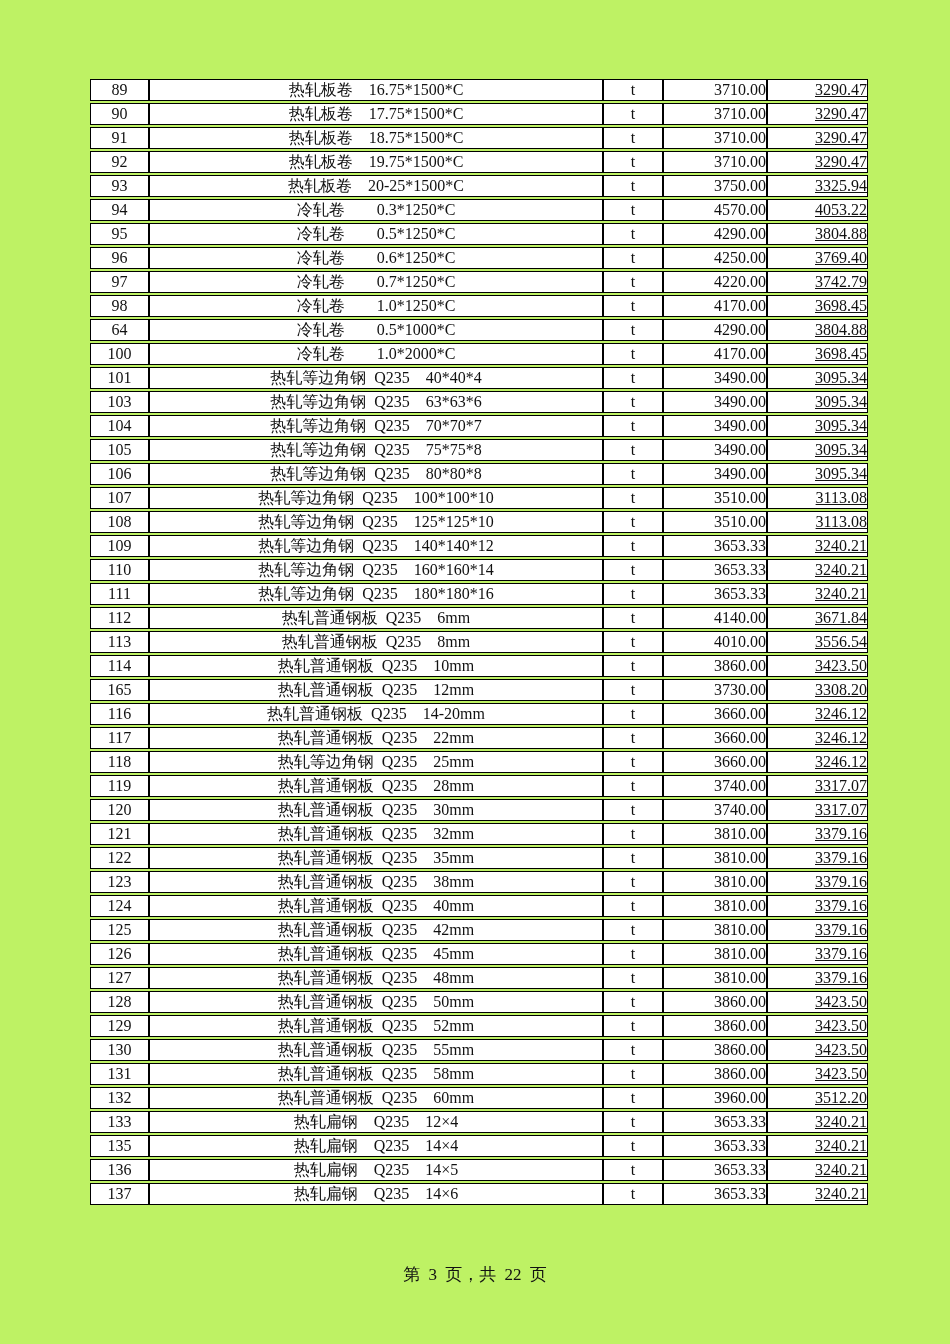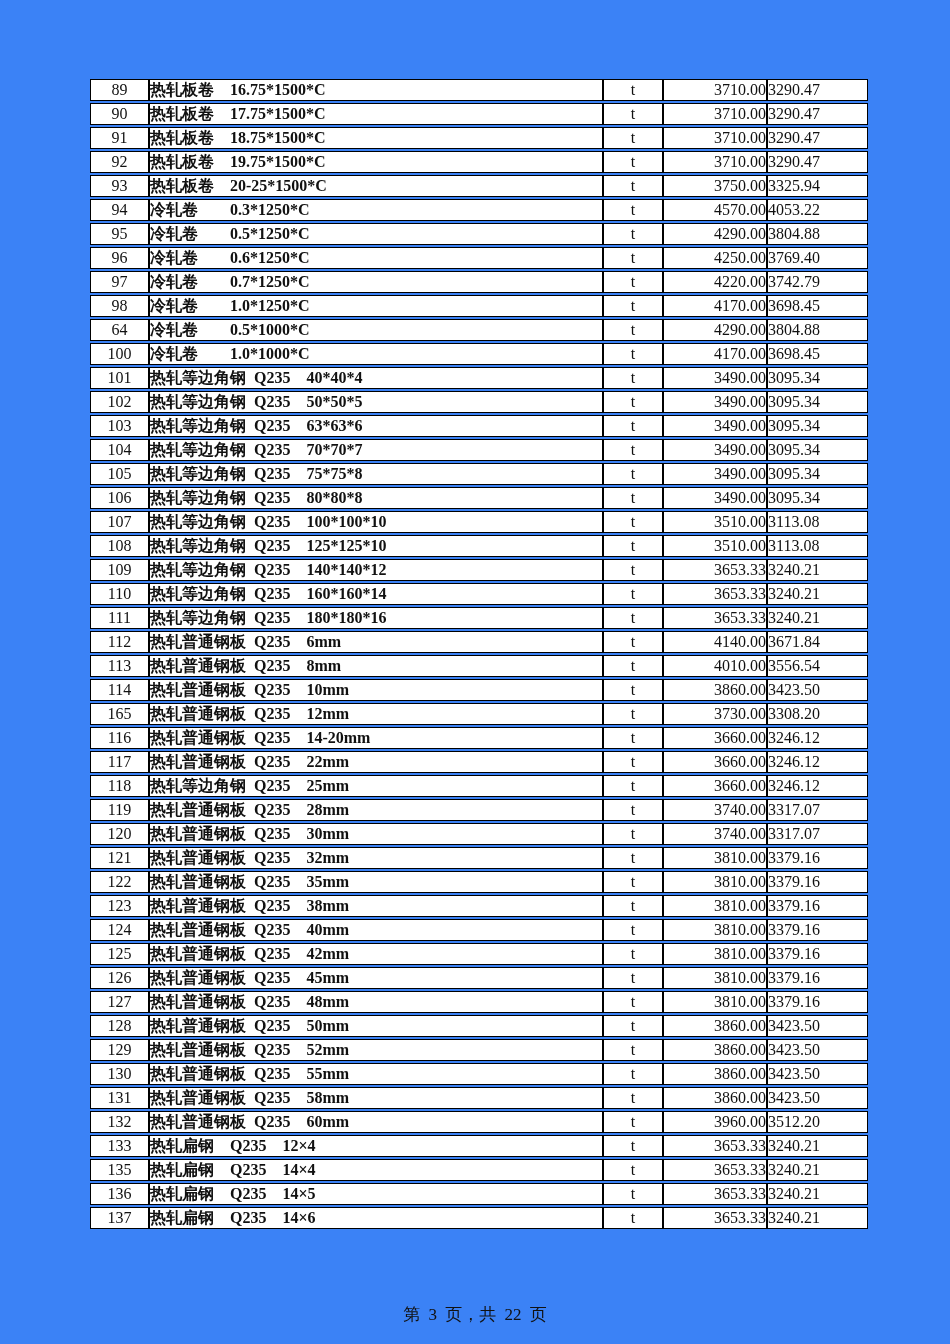--- a/index.html
+++ b/index.html
@@ -11,21 +11,21 @@
     width: 950px;
     height: 1344px;
     position: relative;
     overflow: hidden;
     font-family: "Liberation Serif", "DejaVu Serif", serif;
     color: #111111;
   }
   .sheet {
     position: absolute;
     inset: 0;
-    background: #3b82f6;
+    background: #bef264;
   }
   table.price-table {
     position: absolute;
     left: 90px;
     top: 77px;
     width: 778px;
     border-collapse: separate;
     border-spacing: 0 2px;
     table-layout: fixed;
   }
@@ -33,35 +33,34 @@
     border: 1px solid #000000;
     height: 20px;
     line-height: 20px;
     padding: 0;
     font-size: 16px;
     overflow: hidden;
     white-space: pre;
     background: #ffffff;
   }
   td.c-no   { text-align: center; }
-  td.c-desc { text-align: left; padding-left: 5px; word-spacing: 4px; font-weight: bold; }
+  td.c-desc { text-align: center; padding-left: 5px; word-spacing: 4px; }
   td.c-unit { text-align: center; }
   td.c-p1   { text-align: right; }
-  td.c-p2   { text-align: left; }
+  td.c-p2   { text-align: right; text-decoration: underline; }
   .page-footer {
     position: absolute;
     left: 0;
     top: 1263px;
     width: 100%;
     text-align: center;
     font-size: 17px;
     line-height: 24px;
     word-spacing: 4px;
     color: #111111;
-    margin-top: 40px;
   }
 </style>
 </head>
 <body>
 
 <div class="sheet">
 
   <table class="price-table">
     <colgroup>
       <col style="width:59px">
@@ -143,35 +142,28 @@
     </tr>
         <tr>
       <td class="c-no">64</td>
       <td class="c-desc">冷轧卷    0.5*1000*C</td>
       <td class="c-unit">t</td>
       <td class="c-p1">4290.00</td>
       <td class="c-p2">3804.88</td>
     </tr>
         <tr>
       <td class="c-no">100</td>
-      <td class="c-desc">冷轧卷    1.0*1000*C</td>
+      <td class="c-desc">冷轧卷    1.0*2000*C</td>
       <td class="c-unit">t</td>
       <td class="c-p1">4170.00</td>
       <td class="c-p2">3698.45</td>
     </tr>
         <tr>
       <td class="c-no">101</td>
       <td class="c-desc">热轧等边角钢 Q235  40*40*4</td>
-      <td class="c-unit">t</td>
-      <td class="c-p1">3490.00</td>
-      <td class="c-p2">3095.34</td>
-    </tr>
-        <tr>
-      <td class="c-no">102</td>
-      <td class="c-desc">热轧等边角钢 Q235  50*50*5</td>
       <td class="c-unit">t</td>
       <td class="c-p1">3490.00</td>
       <td class="c-p2">3095.34</td>
     </tr>
         <tr>
       <td class="c-no">103</td>
       <td class="c-desc">热轧等边角钢 Q235  63*63*6</td>
       <td class="c-unit">t</td>
       <td class="c-p1">3490.00</td>
       <td class="c-p2">3095.34</td>

